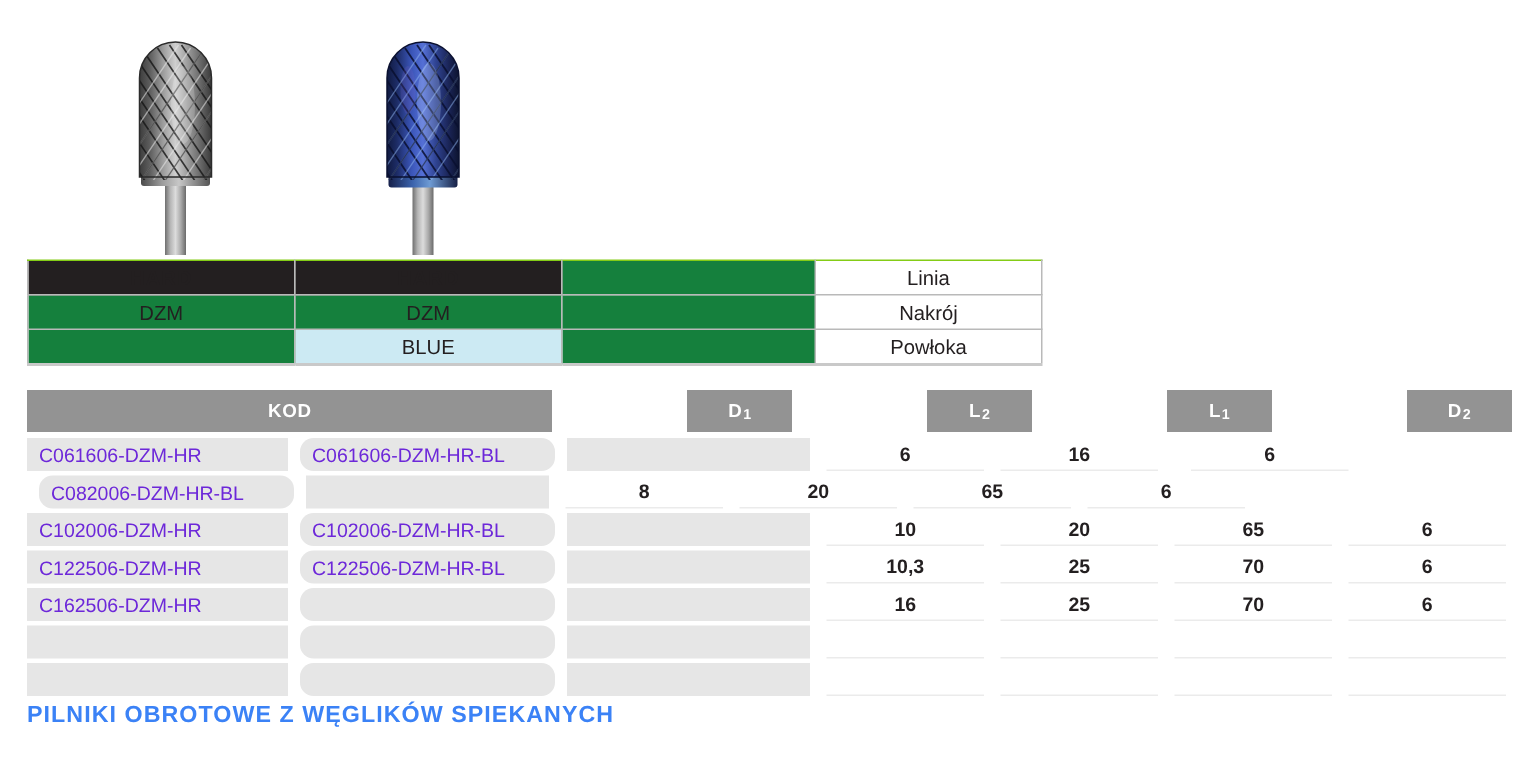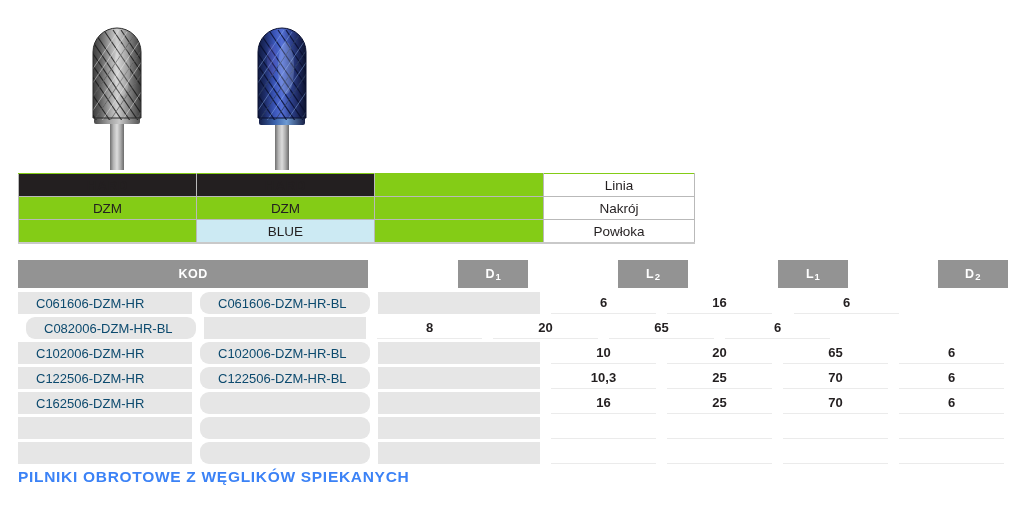--- a/index.html
+++ b/index.html
@@ -63,21 +63,21 @@
   .c-w2 { width: 177px; }
   .c-w3 { width: 168px; }
   .c-w4 { width: 150px; }
 
   .cell-hard {
     background: #231f20;
     color: #ffffff;
     font-weight: bold;
     letter-spacing: 0.6px;
   }
-  .cell-blank { background: #84cc16; }
+  .cell-blank { background: #15803d; }
   .cell-blue  { background: #cceaf3; }
   .cell-label { background: #ffffff; }
 
   
   .data-table {
     position: absolute;
     left: 18px;
     top: 260px;
     width: 990px;
   }
@@ -112,24 +112,24 @@
 
   .dt-row {
     display: flex;
     align-items: stretch;
     height: 22px;
     margin-bottom: 3px;
   }
   .cellc {
     background: #e6e6e6;
     font-size: 13px;
-    color: #0c4a6e;
+    color: #6d28d9;
     display: flex;
     align-items: center;
-    padding-left: 18px;
+    padding-left: 8px;
     box-sizing: border-box;
   }
   .cellc.k1 { width: 174px; }
   .cellc.k2 { width: 170px; border-radius: 9px; }
   .cellc.k3 { width: 162px; }
   .gap-s { width: 8px; }
   .gap-b { width: 11px; }
 
   .celln {
     width: 105px;

